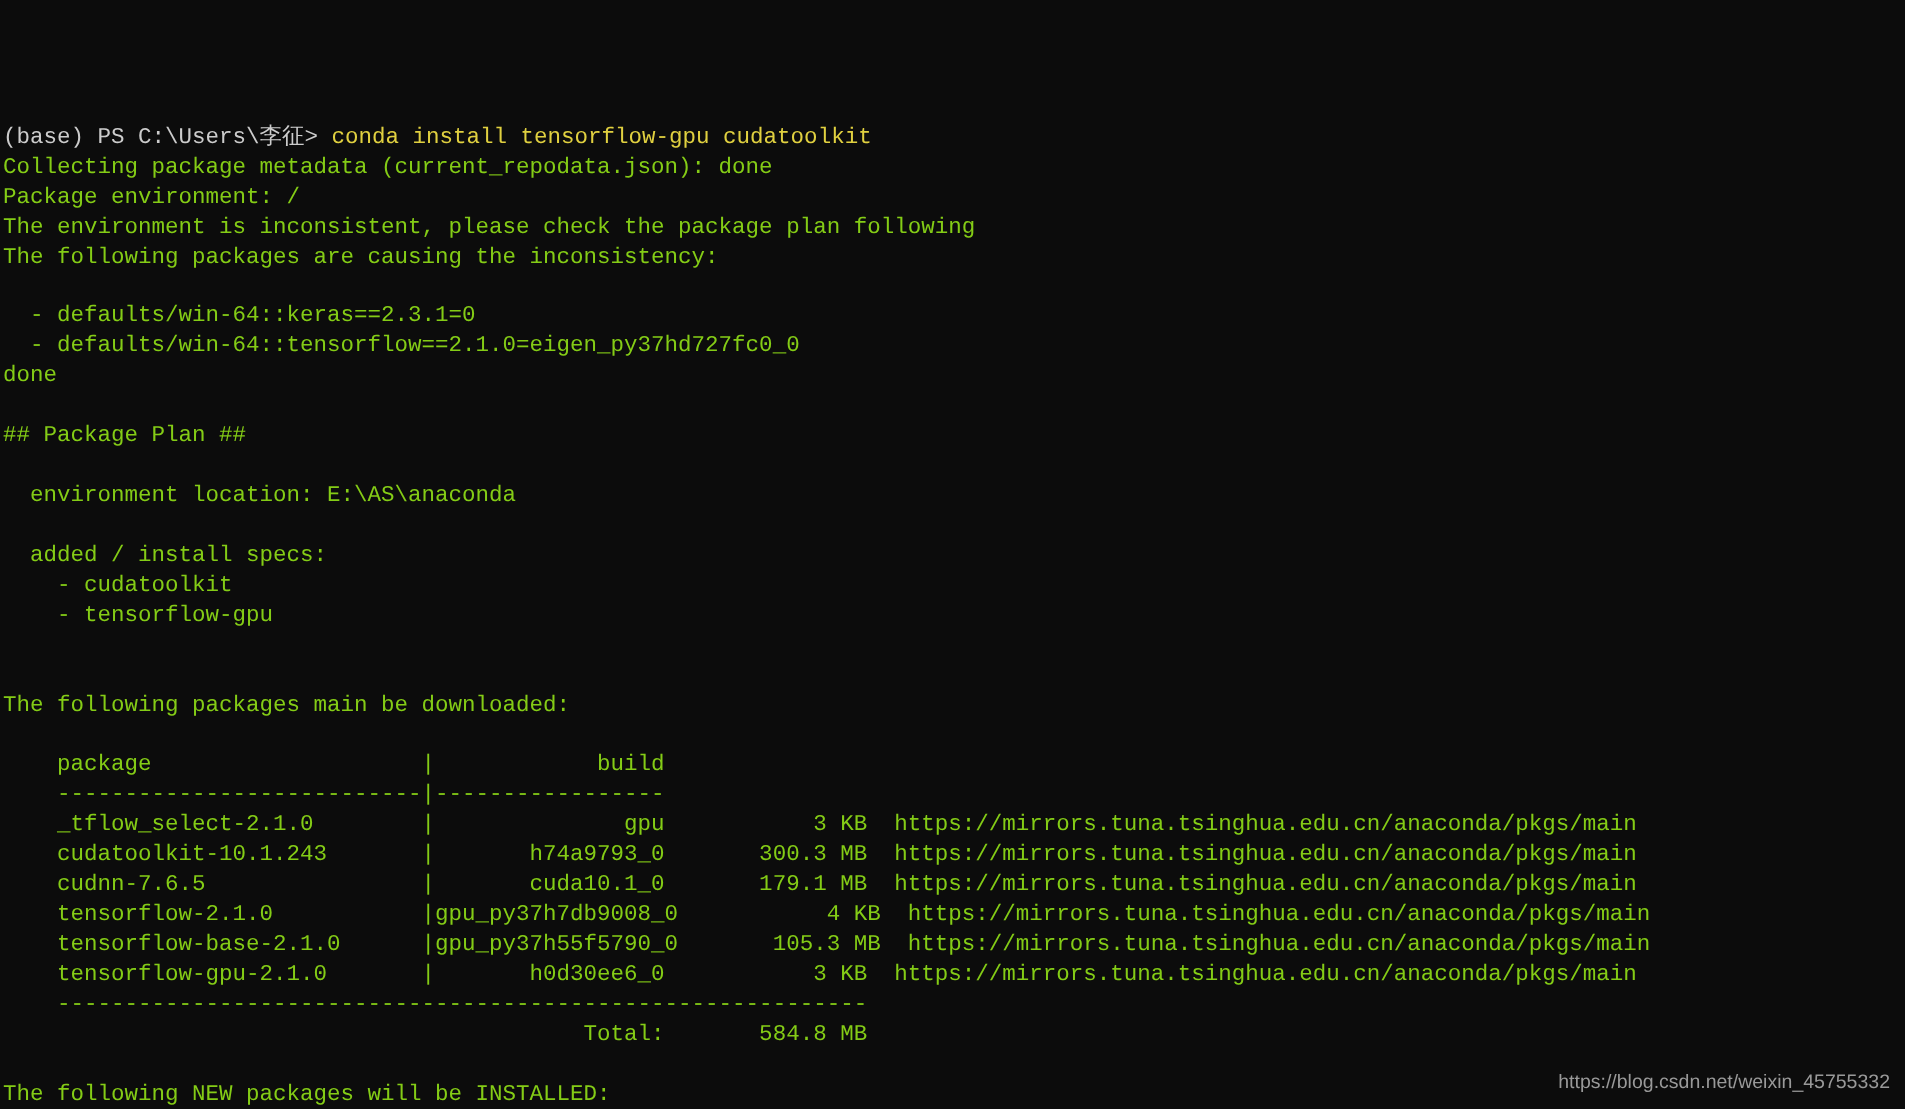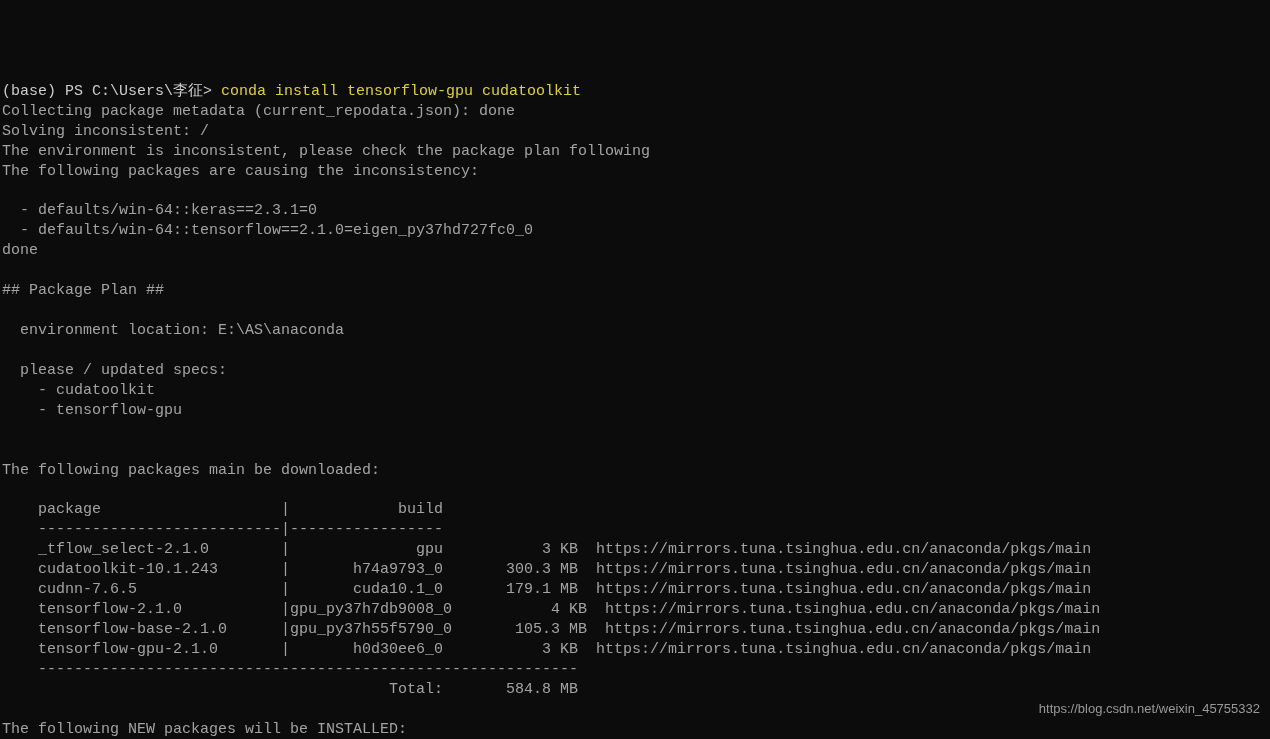--- a/index.html
+++ b/index.html
@@ -22,52 +22,52 @@
     .prompt-line {
       color: #cccccc;
     }
     .prompt-prefix {
       color: #cccccc;
     }
     .command {
       color: #e0d040;
     }
     .line {
-      color: #a3a3a3;
+      color: #84cc16;
       text-align: right;
     }
     .watermark {
       position: absolute;
-      bottom: 22px;
+      bottom: 10px;
       right: 10px;
       color: #999999;
       font-size: 13px;
       font-family: Arial, sans-serif;
     }
   </style>
 </head>
 <body>
 
 
 
 <div><span class="prompt-line"><span class="prompt-prefix">(base) PS C:\Users\李征&gt; </span><span class="command">conda install tensorflow-gpu cudatoolkit</span></span>
 <span class="line">Collecting package metadata (current_repodata.json): done</span>
-<span class="line">Solving inconsistent: /</span>
+<span class="line">Package environment: /</span>
 <span class="line">The environment is inconsistent, please check the package plan following</span>
 <span class="line">The following packages are causing the inconsistency:</span>
 <span class="line"></span>
 <span class="line">  - defaults/win-64::keras==2.3.1=0</span>
 <span class="line">  - defaults/win-64::tensorflow==2.1.0=eigen_py37hd727fc0_0</span>
 <span class="line">done</span>
 <span class="line"></span>
 <span class="line">## Package Plan ##</span>
 <span class="line"></span>
 <span class="line">  environment location: E:\AS\anaconda</span>
 <span class="line"></span>
-<span class="line">  please / updated specs:</span>
+<span class="line">  added / install specs:</span>
 <span class="line">    - cudatoolkit</span>
 <span class="line">    - tensorflow-gpu</span>
 <span class="line"></span>
 <span class="line"></span>
 <span class="line">The following packages main be downloaded:</span>
 <span class="line"></span>
 <span class="line">    package                    |            build</span>
 <span class="line">    ---------------------------|-----------------</span>
 <span class="line">    _tflow_select-2.1.0        |              gpu           3 KB  https://mirrors.tuna.tsinghua.edu.cn/anaconda/pkgs/main</span>
 <span class="line">    cudatoolkit-10.1.243       |       h74a9793_0       300.3 MB  https://mirrors.tuna.tsinghua.edu.cn/anaconda/pkgs/main</span>

